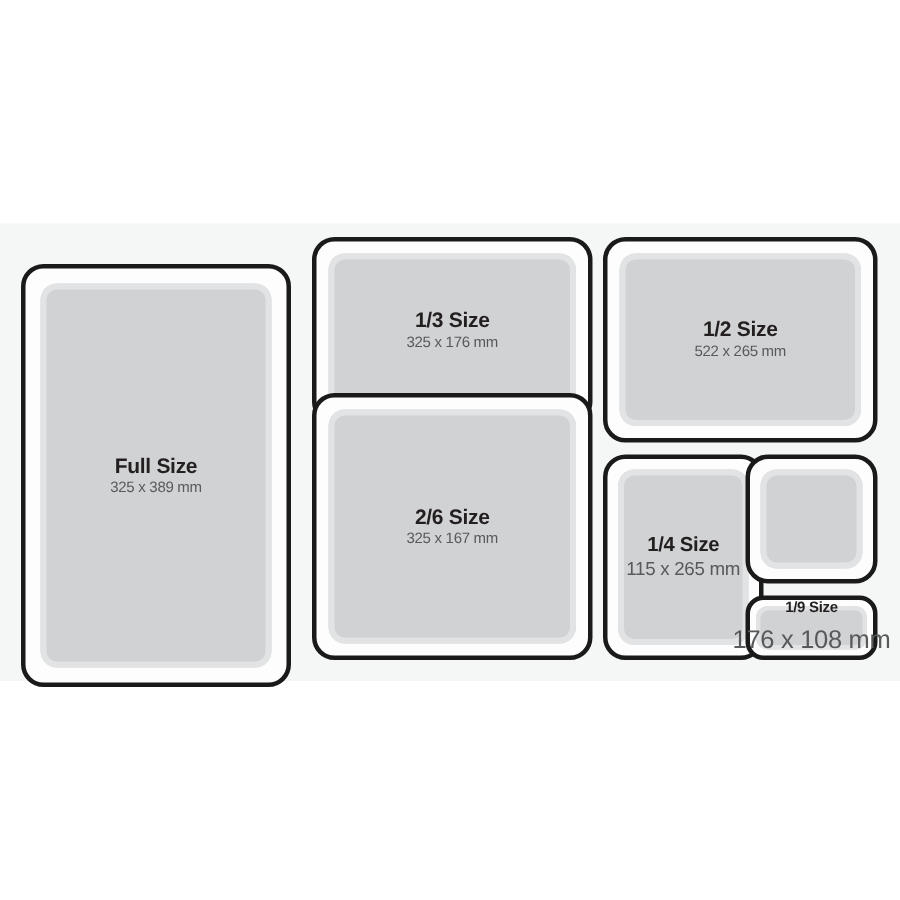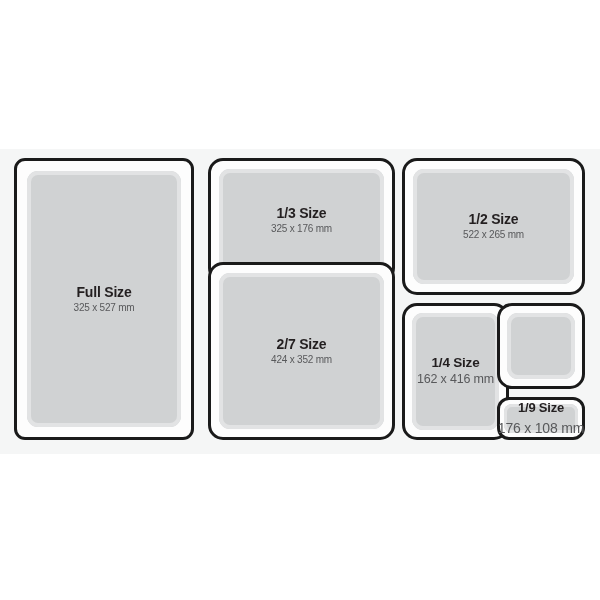--- a/index.html
+++ b/index.html
@@ -61,46 +61,46 @@
   }
   .dims {
     font-size: 10px;
     color: var(--dims-text, #58595b);
     letter-spacing: -0.2px;
     line-height: 1.25;
     margin-top: 1px;
   }
 
   
-  .p-full      { left: 14px;  top: 158px; width: 180px; height: 282px; border-radius: 11px; }
+  .p-full      { left: 14px;  top: 176px; width: 180px; height: 282px; }
   .p-full .tray { inset: 10px; }
   .p-third     { left: 208px; top: 158px; width: 187px; height: 125px;  }
   .p-twothirds { left: 208px; top: 262px; width: 187px; height: 178px; }
   .p-half      { left: 402px; top: 158px; width: 183px; height: 137px; }
   .p-quarter   { left: 402px; top: 303px; width: 107px;  height: 137px; }
   .p-quarter .tray, .p-sixth .tray { inset: 7px; }
   .p-sixth     { left: 497px; top: 303px; width: 88px;  height: 86px;  }
   .p-ninth     { left: 497px; top: 397px; width: 88px;  height: 43px; border-radius: 12px; }
   .p-ninth .tray { inset: 4px; border-radius: 8px; box-shadow: inset 0 0 0 3px var(--tray-rim, #e2e3e4); }
-  .p-ninth .title { font-size: 13px; }
-  .p-ninth .dims  { font-size: 14px; margin-top: 4px; }
+  .p-ninth .title { font-size: 10px; }
+  .p-ninth .dims  { font-size: 17px; margin-top: 4px; }
   .p-quarter .title, .p-sixth .title { font-size: 13.5px; }
   .p-quarter .dims,  .p-sixth .dims  { font-size: 12.5px; }
 </style>
 </head>
 <body>
 
 <div class="stage">
   <div class="band"></div>
 
   <div class="panel p-full">
     <div class="tray"></div>
     <div class="labels">
       <div class="title">Full Size</div>
-      <div class="dims">325 x 527 mm</div>
+      <div class="dims">325 x 389 mm</div>
     </div>
   </div>
 
   <div class="panel p-third">
     <div class="tray"></div>
     <div class="labels">
       <div class="title">1/3 Size</div>
       <div class="dims">325 x 176 mm</div>
     </div>
   </div>
@@ -109,30 +109,30 @@
     <div class="tray"></div>
     <div class="labels">
       <div class="title">1/2 Size</div>
       <div class="dims">522 x 265 mm</div>
     </div>
   </div>
 
   <div class="panel p-twothirds">
     <div class="tray"></div>
     <div class="labels">
-      <div class="title">2/7 Size</div>
-      <div class="dims">424 x 352 mm</div>
+      <div class="title">2/6 Size</div>
+      <div class="dims">325 x 167 mm</div>
     </div>
   </div>
 
   <div class="panel p-quarter">
     <div class="tray"></div>
     <div class="labels">
       <div class="title">1/4 Size</div>
-      <div class="dims">162 x 416 mm</div>
+      <div class="dims">115 x 265 mm</div>
     </div>
   </div>
 
   <div class="panel p-sixth">
     <div class="tray"></div>
   </div>
 
   <div class="panel p-ninth">
     <div class="tray"></div>
     <div class="labels">

